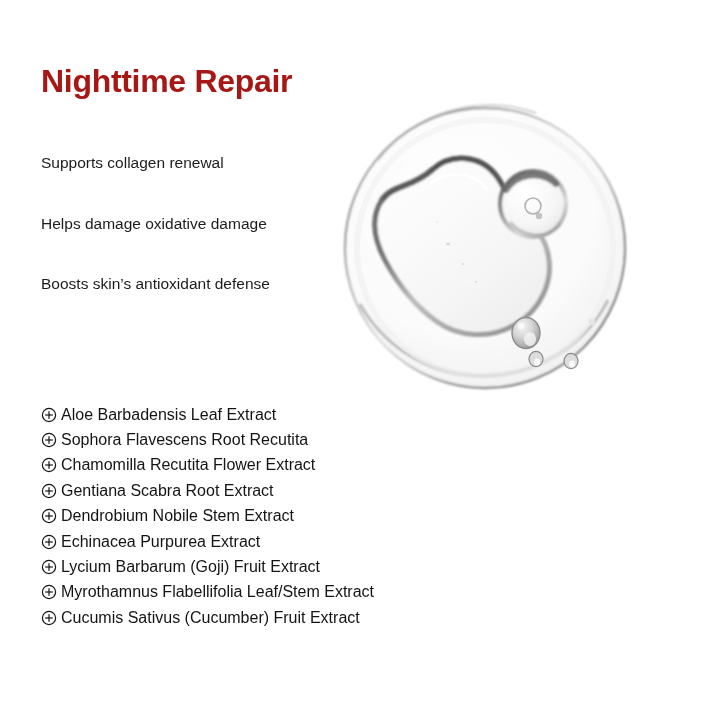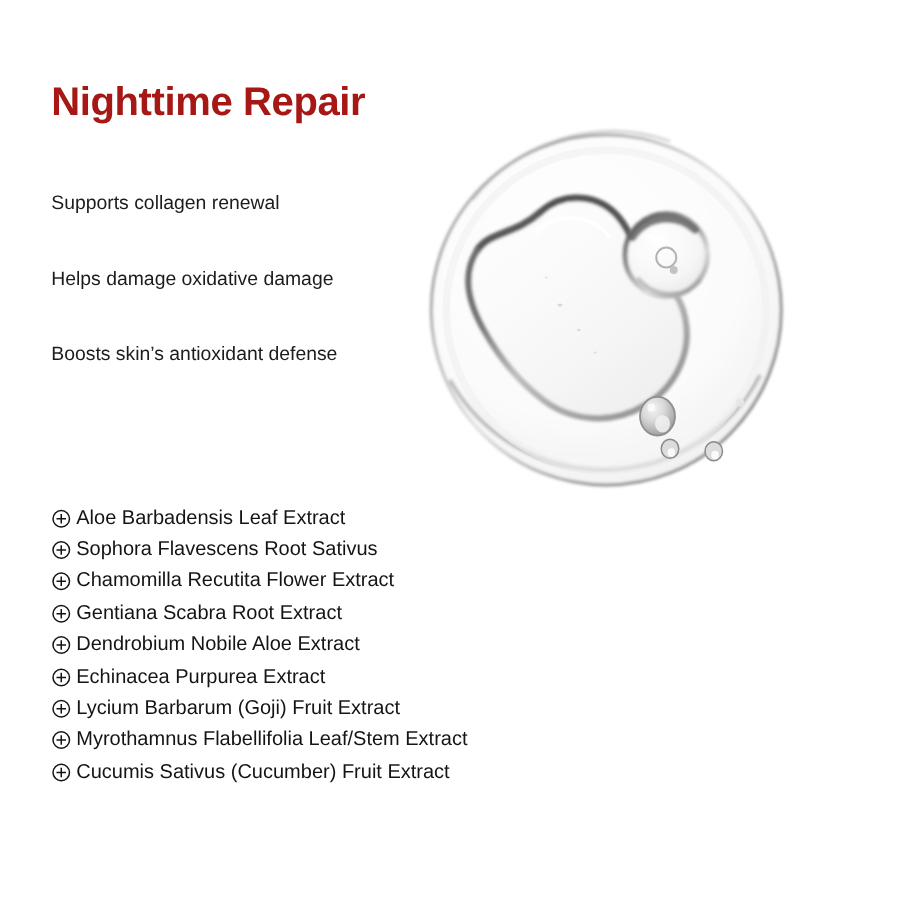--- a/index.html
+++ b/index.html
@@ -225,21 +225,21 @@
     </div>
 
     <div class="ingredient-row">
       <span class="ing-bullet">
         <svg width="16" height="16" viewBox="0 0 16 16">
             <circle cx="8" cy="8" r="6.6" fill="none" stroke="#141414" stroke-width="1.2"></circle>
             <line x1="8" y1="4.2" x2="8" y2="11.8" stroke="#141414" stroke-width="1.2"></line>
             <line x1="4.2" y1="8" x2="11.8" y2="8" stroke="#141414" stroke-width="1.2"></line>
           </svg>
       </span>
-      <span class="ing-label">Sophora Flavescens Root Sativus</span>
+      <span class="ing-label">Sophora Flavescens Root Recutita</span>
     </div>
 
     <div class="ingredient-row">
       <span class="ing-bullet">
         <svg width="16" height="16" viewBox="0 0 16 16">
             <circle cx="8" cy="8" r="6.6" fill="none" stroke="#141414" stroke-width="1.2"></circle>
             <line x1="8" y1="4.2" x2="8" y2="11.8" stroke="#141414" stroke-width="1.2"></line>
             <line x1="4.2" y1="8" x2="11.8" y2="8" stroke="#141414" stroke-width="1.2"></line>
           </svg>
       </span>
@@ -258,21 +258,21 @@
     </div>
 
     <div class="ingredient-row">
       <span class="ing-bullet">
         <svg width="16" height="16" viewBox="0 0 16 16">
             <circle cx="8" cy="8" r="6.6" fill="none" stroke="#141414" stroke-width="1.2"></circle>
             <line x1="8" y1="4.2" x2="8" y2="11.8" stroke="#141414" stroke-width="1.2"></line>
             <line x1="4.2" y1="8" x2="11.8" y2="8" stroke="#141414" stroke-width="1.2"></line>
           </svg>
       </span>
-      <span class="ing-label">Dendrobium Nobile Aloe Extract</span>
+      <span class="ing-label">Dendrobium Nobile Stem Extract</span>
     </div>
 
     <div class="ingredient-row">
       <span class="ing-bullet">
         <svg width="16" height="16" viewBox="0 0 16 16">
             <circle cx="8" cy="8" r="6.6" fill="none" stroke="#141414" stroke-width="1.2"></circle>
             <line x1="8" y1="4.2" x2="8" y2="11.8" stroke="#141414" stroke-width="1.2"></line>
             <line x1="4.2" y1="8" x2="11.8" y2="8" stroke="#141414" stroke-width="1.2"></line>
           </svg>
       </span>

